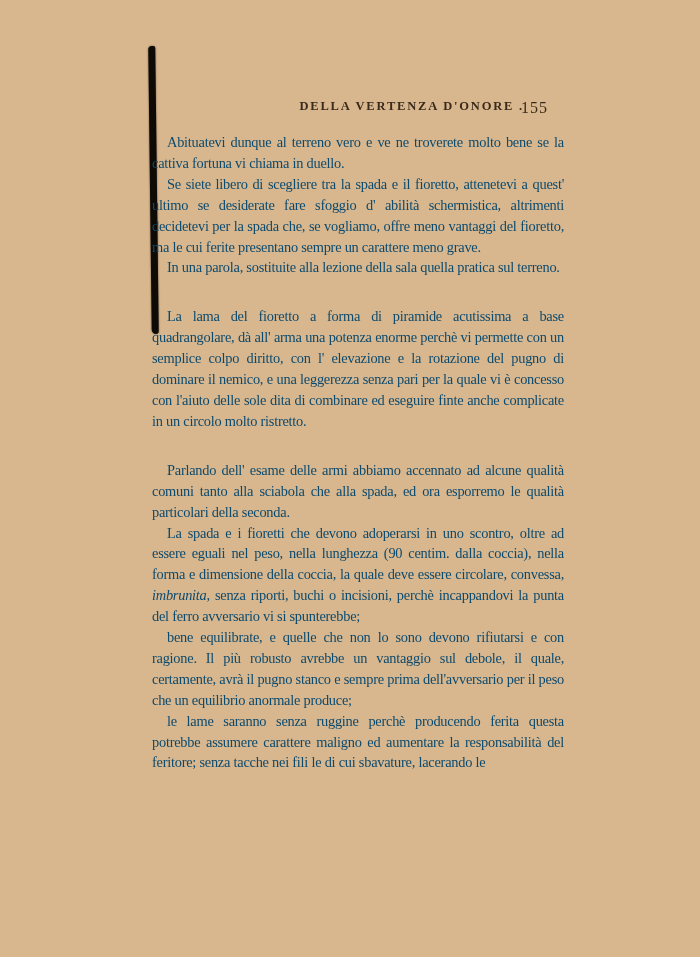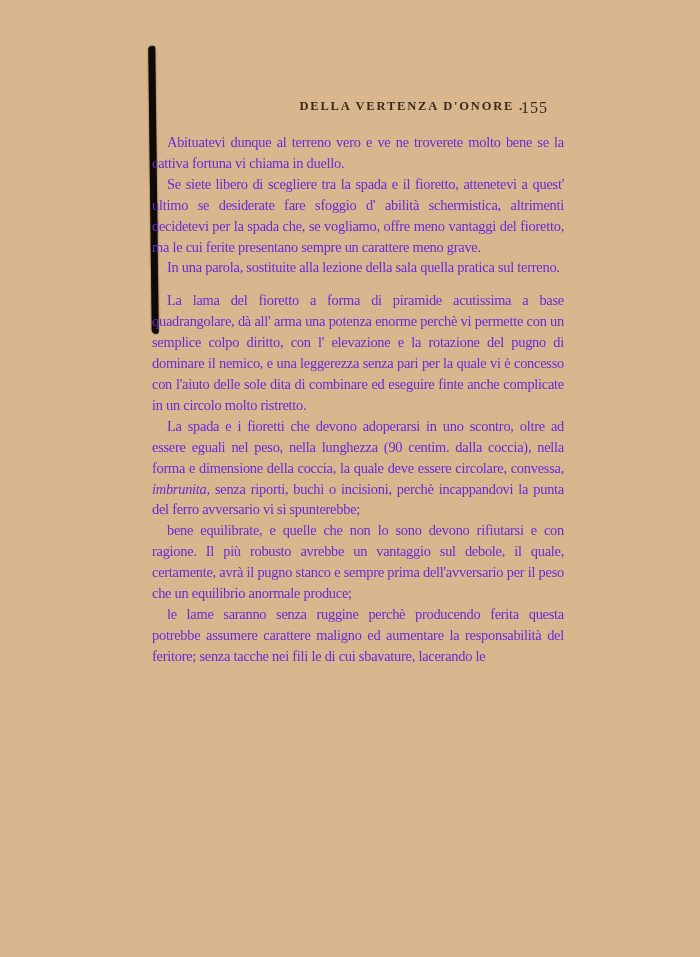--- a/index.html
+++ b/index.html
@@ -63,24 +63,24 @@
     top: 132px;
     width: 412px;
   }
   .para {
     margin: 0;
     font-size: 14.4px;
     line-height: 20.9px;
     letter-spacing: -0.25px;
     text-align: justify;
     text-indent: 15px;
-    color: #6d28d9;
+    color: #0c4a6e;
   }
   .para.gap {
-    margin-top: 12px;
+    margin-top: 28px;
   }
   .para .italic {
     font-style: italic;
   }
 </style>
 </head>
 <body>
 
 <div class="scan-page">
 
@@ -90,18 +90,19 @@
     <div class="title">DELLA VERTENZA D'ONORE .</div>
     <div class="page-number">155</div>
   </div>
 
   <div class="text-block">
 
   <p class="para"><span>Abituatevi dunque al terreno vero e ve ne troverete molto bene se la cattiva fortuna vi chiama in duello.</span></p>
       <p class="para"><span>Se siete libero di scegliere tra la spada e il fioretto, attenetevi a quest' ultimo se desiderate fare sfoggio d' abilità schermistica, altrimenti decidetevi per la spada che, se vogliamo, offre meno vantaggi del fioretto, ma le cui ferite presentano sempre un carattere meno grave.</span></p>
       <p class="para"><span>In una parola, sostituite alla lezione della sala quella pratica sul terreno.</span></p>
       <p class="para gap"><span>La lama del fioretto a forma di piramide acutissima a base quadrangolare, dà all' arma una potenza enorme perchè vi permette con un semplice colpo diritto, con l' elevazione e la rotazione del pugno di dominare il nemico, e una leggerezza senza pari per la quale vi è concesso con l'aiuto delle sole dita di combinare ed eseguire finte anche complicate in un circolo molto ristretto.</span></p>
+      <p class="para gap"><span>Parlando dell' esame delle armi abbiamo accennato ad alcune qualità comuni tanto alla sciabola che alla spada, ed ora esporremo le qualità particolari della seconda.</span></p>
       <p class="para"><span>La spada e i fioretti che devono adoperarsi in uno scontro, oltre ad essere eguali nel peso, nella lunghezza (90 centim. dalla coccia), nella forma e dimensione della coccia, la quale deve essere circolare, convessa, </span><span class="italic">imbrunita</span><span>, senza riporti, buchi o incisioni, perchè incappandovi la punta del ferro avversario vi si spunterebbe;</span></p>
       <p class="para"><span>bene equilibrate, e quelle che non lo sono devono rifiutarsi e con ragione. Il più robusto avrebbe un vantaggio sul debole, il quale, certamente, avrà il pugno stanco e sempre prima dell'avversario per il peso che un equilibrio anormale produce;</span></p>
       <p class="para"><span>le lame saranno senza ruggine perchè producendo ferita questa potrebbe assumere carattere maligno ed aumentare la responsabilità del feritore; senza tacche nei fili le di cui sbavature, lacerando le</span></p>
     </div>
 
 </div>
 
 </body></html>

